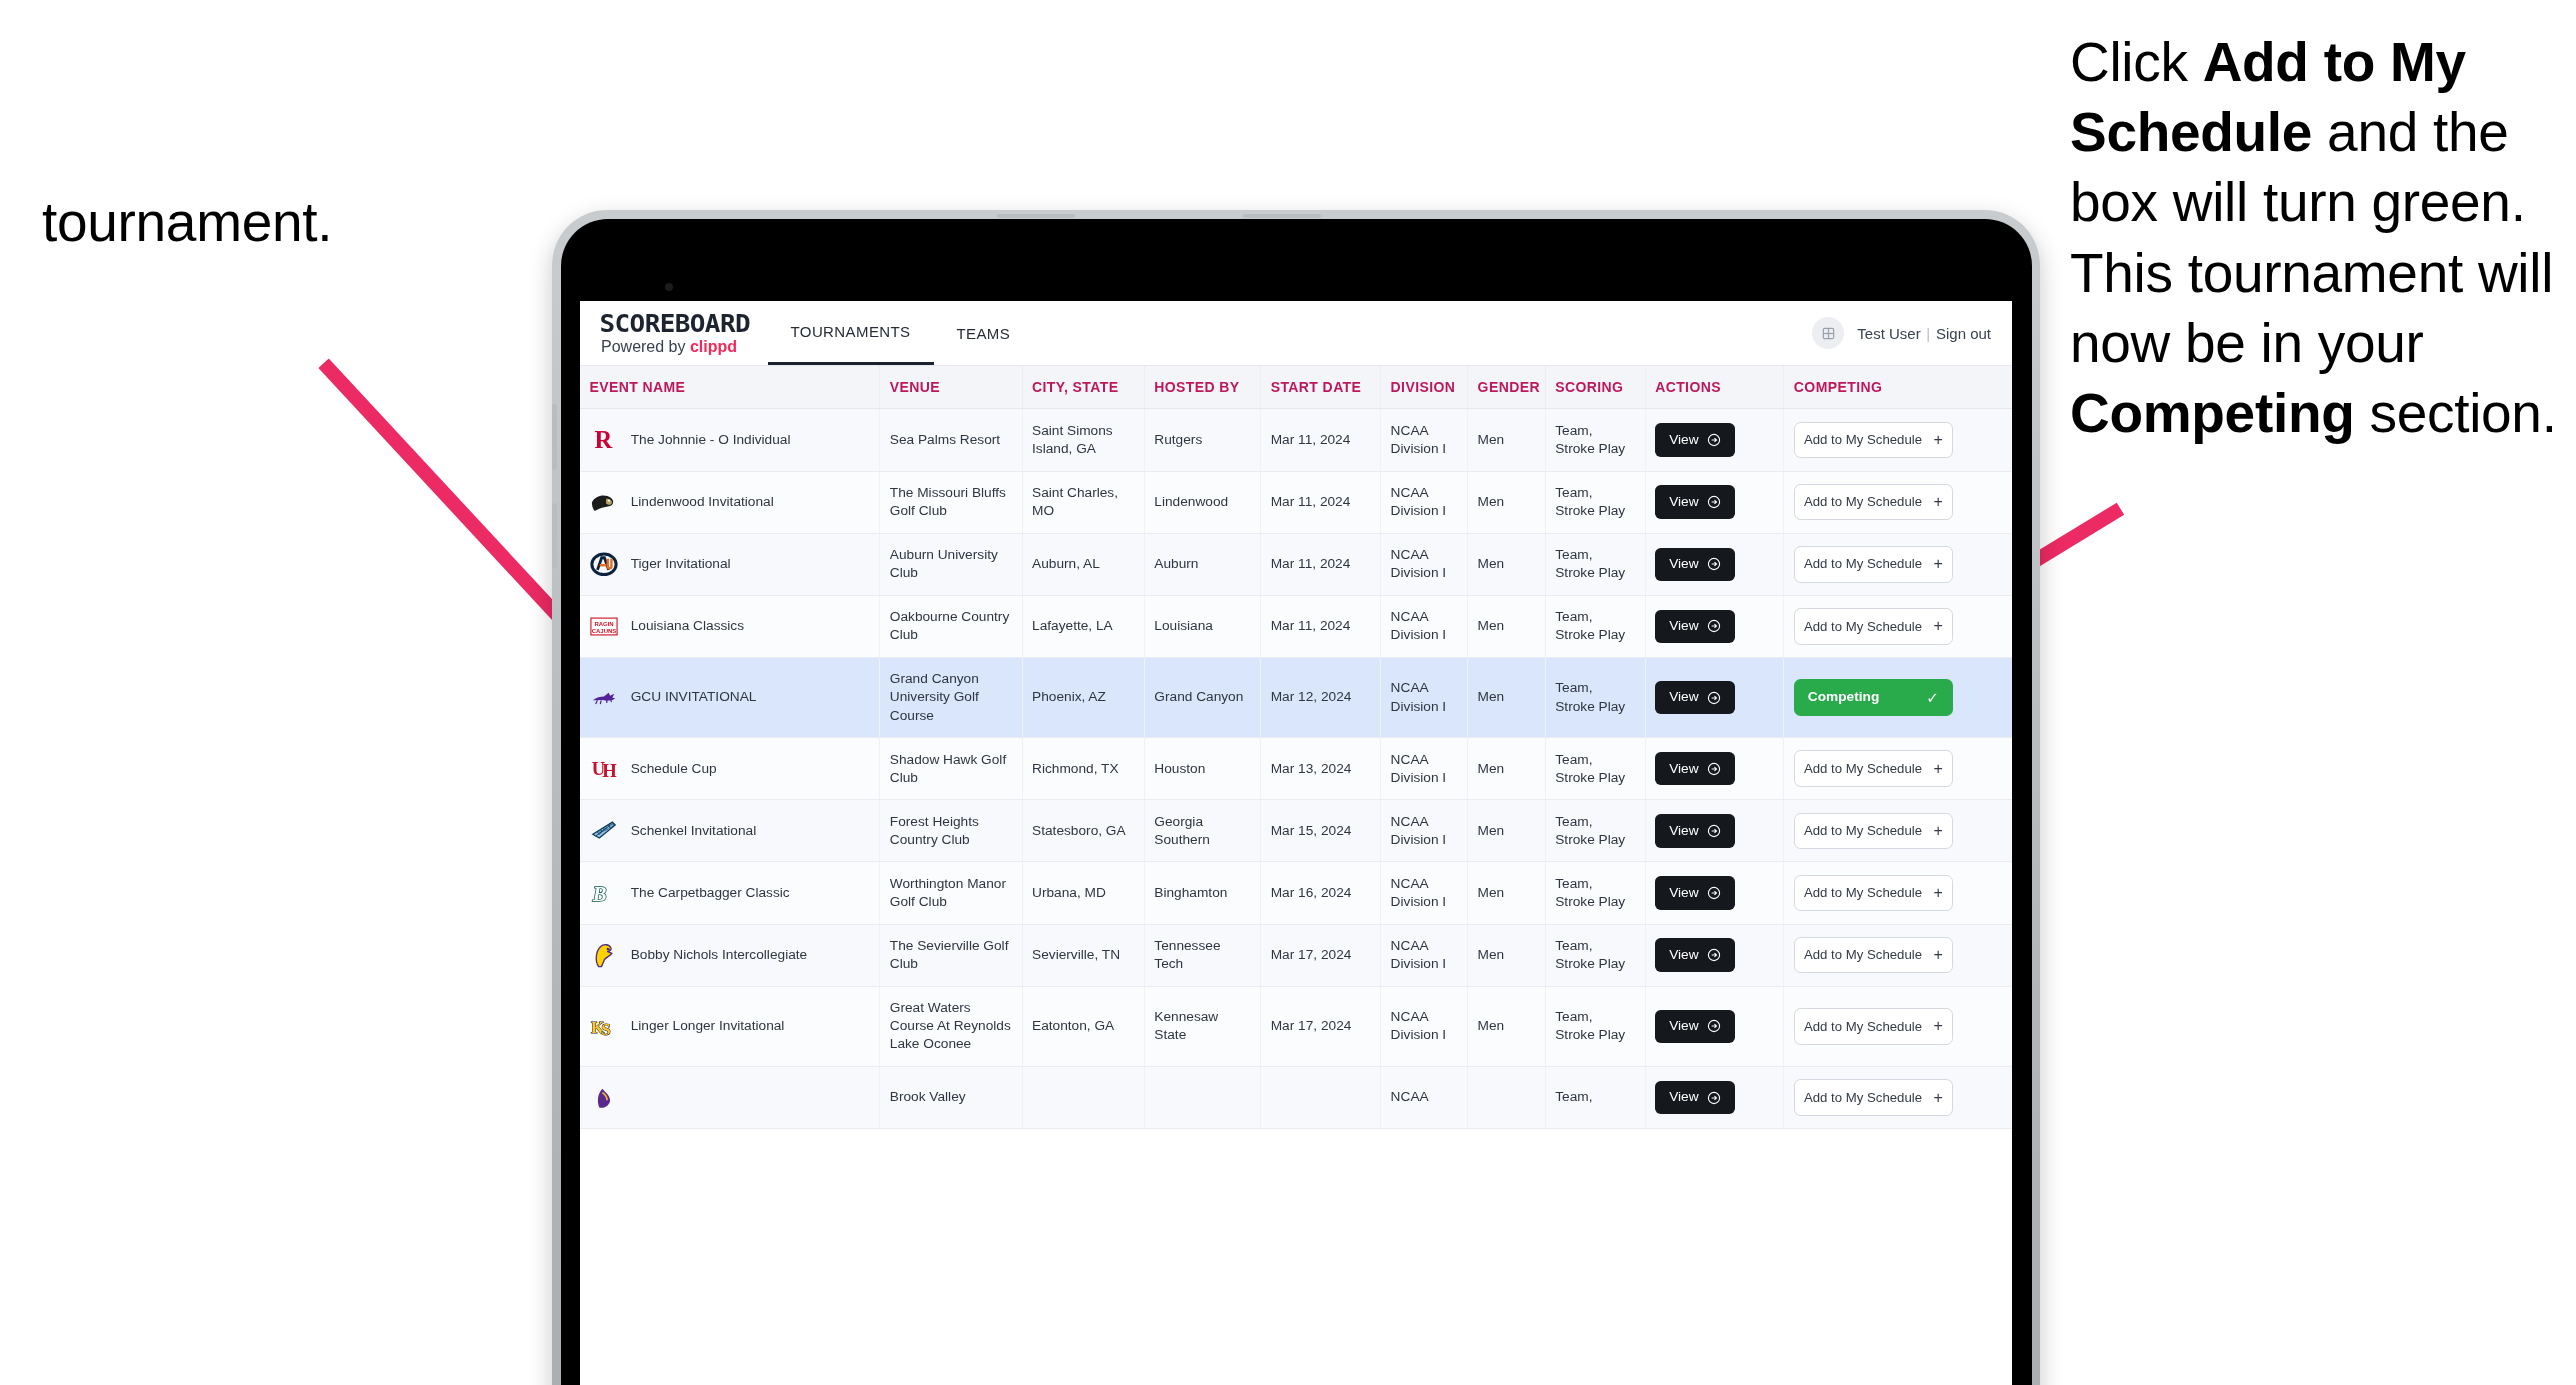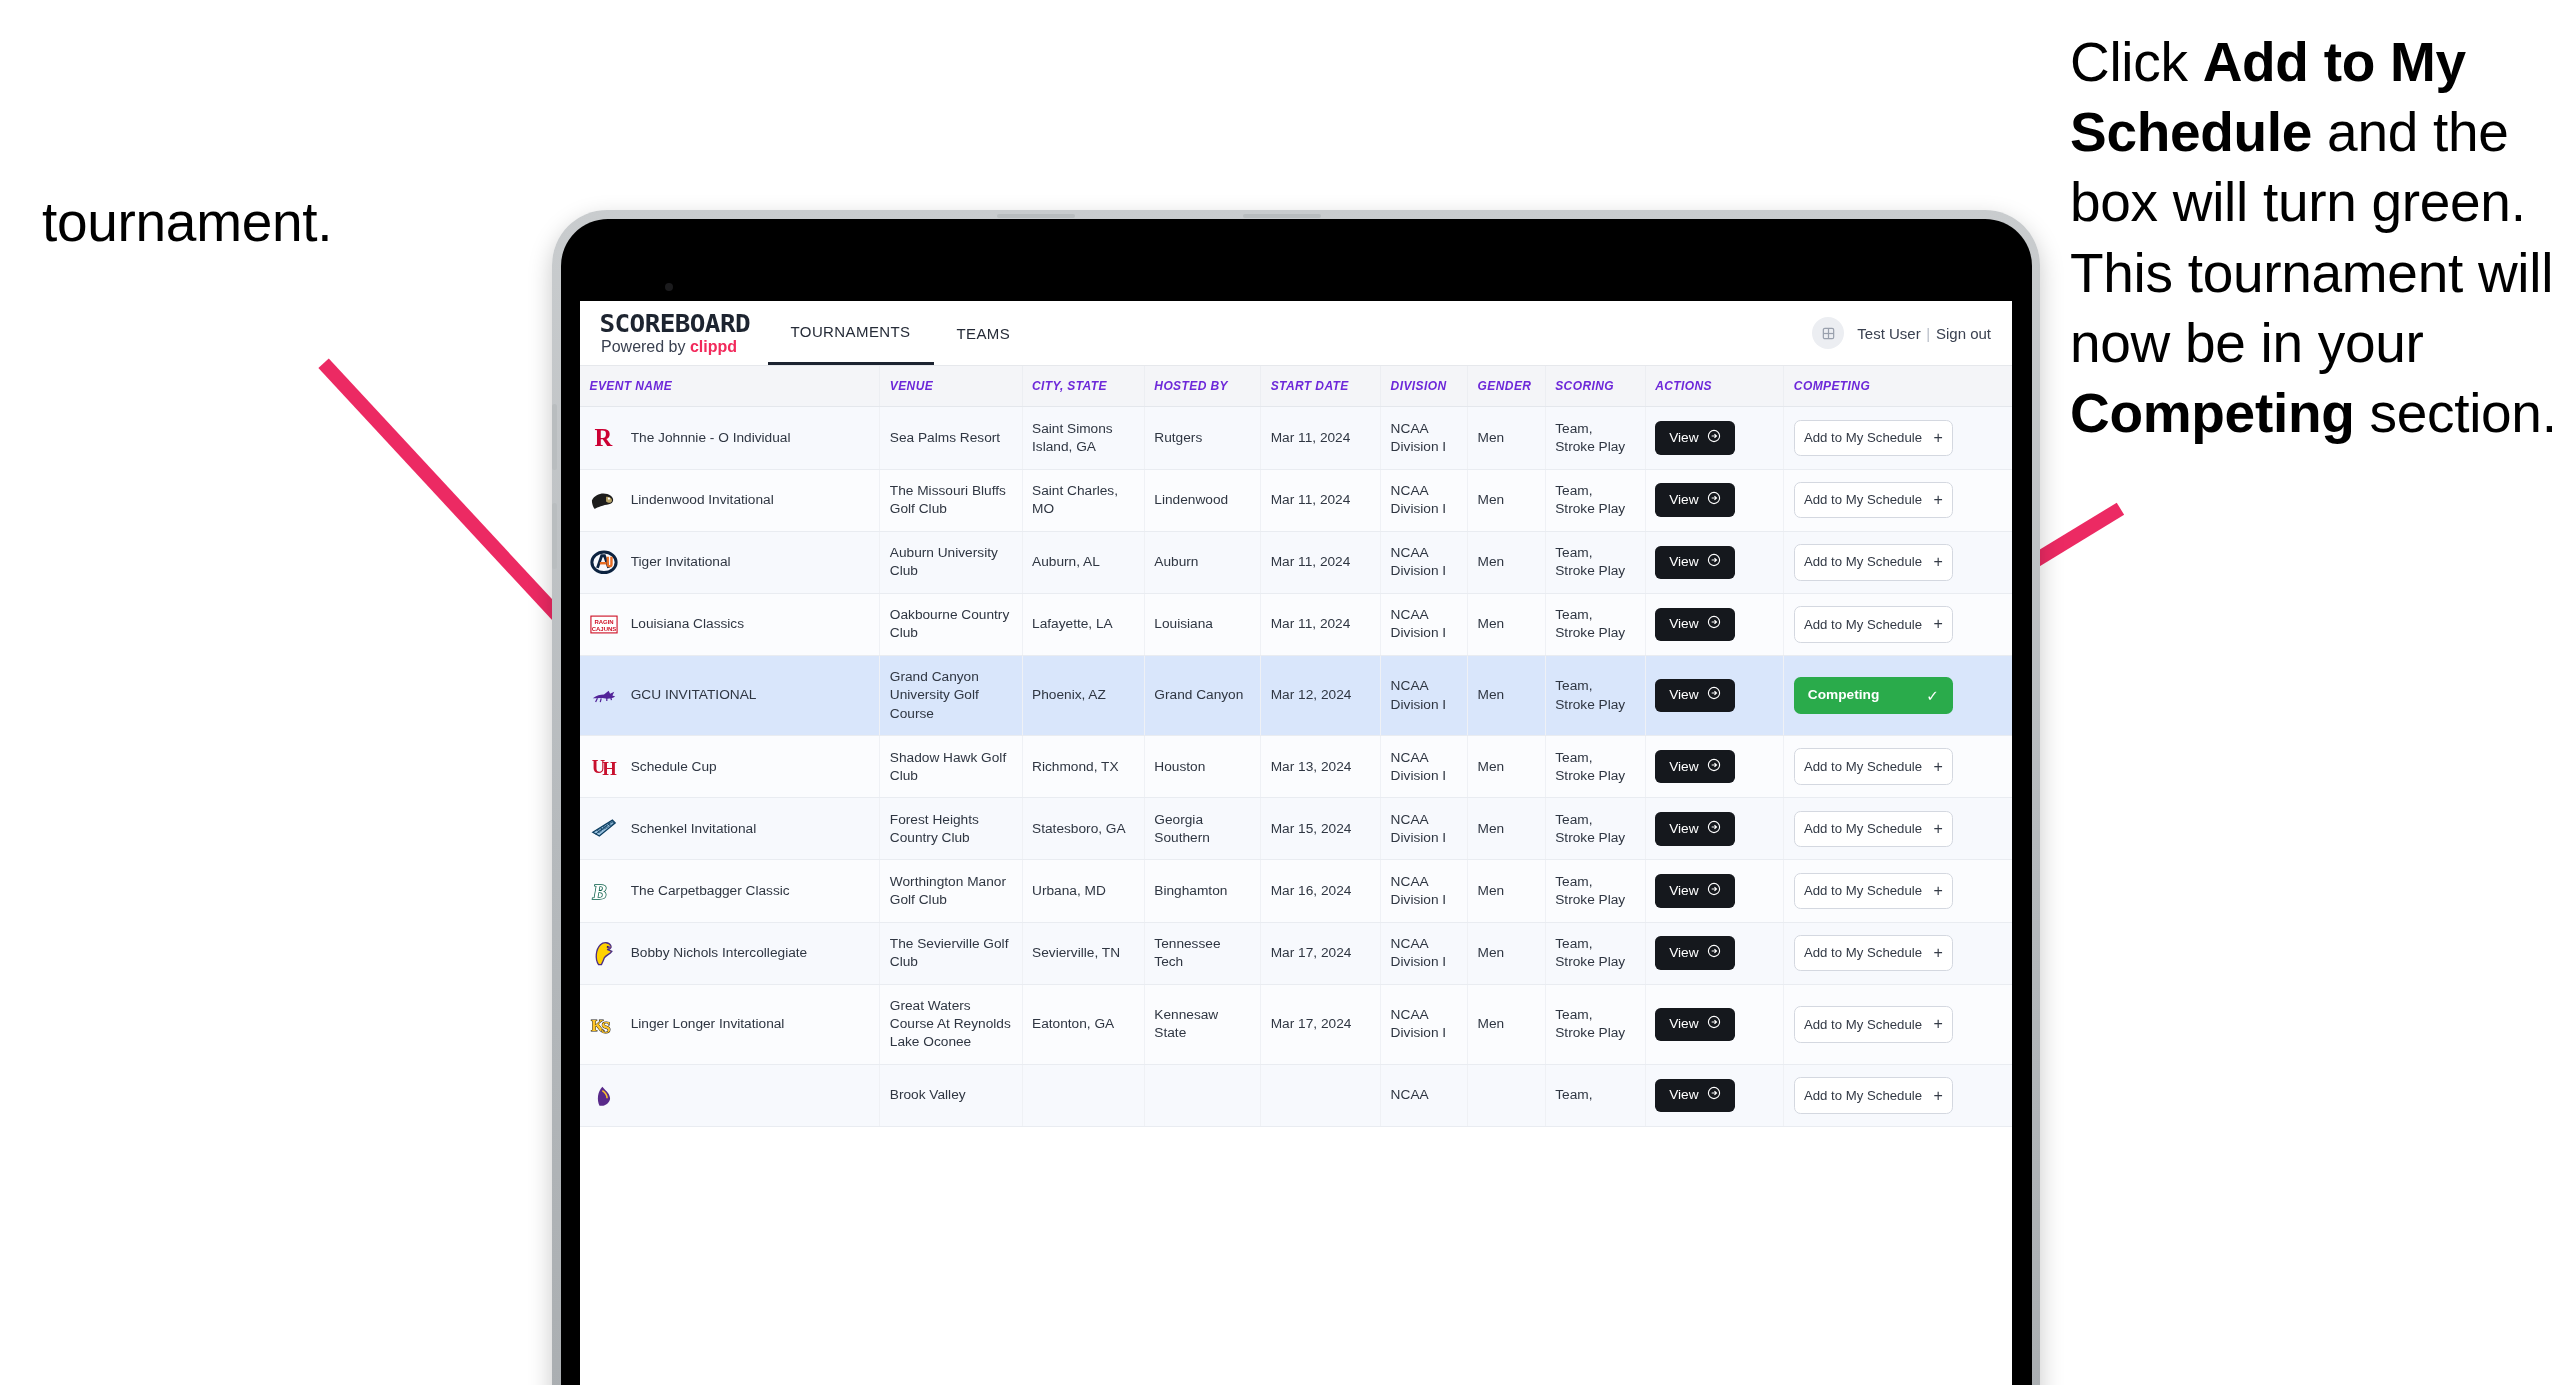--- a/index.html
+++ b/index.html
@@ -44,33 +44,33 @@
   .navtab.active{border-bottom:3.8px solid #1c2330;font-weight:500;}
   #appbar-spacer{flex:1;}
   #userzone{display:flex;align-items:center;gap:13.2px;padding-right:21px;}
   #avatar{width:32px;height:32px;border-radius:50%;background:#eceef2;display:flex;align-items:center;justify-content:center;}
   #usertext{font-size:15px;color:#3a4150;}
   #usertext .sep{color:#b9bec8;margin:0 5.7px;}
 
   
   #tablewrap{flex:1;overflow:hidden;background:#fff;}
   table{border-collapse:collapse;width:100%;table-layout:fixed;}
-  thead th{background:#f4f5f8;color:#6d28d9;font-size:12px;font-weight:600;letter-spacing:0.4px;
-     text-align:left;padding:13.2px 9.5px;border-bottom:0.9px solid #e4e7ec;border-right:0.9px solid #eceef2;white-space:nowrap;font-style:italic;}
+  thead th{background:#f4f5f8;color:#be185d;font-size:14px;font-weight:600;letter-spacing:0.4px;
+     text-align:left;padding:13.2px 9.5px;border-bottom:0.9px solid #e4e7ec;border-right:0.9px solid #eceef2;white-space:nowrap;}
   thead th:last-child{border-right:none;}
   tbody td{font-size:13.7px;color:#2f3642;padding:12.3px 9.5px;border-bottom:0.9px solid #e9ecf1;
      border-right:0.9px solid #eff1f5;vertical-align:middle;line-height:1.33;}
   tbody td:last-child{border-right:none;}
   tbody tr{background:#f7f9fd;}
   tbody tr.alt{background:#fbfcfe;}
   tbody tr.selected{background:#d9e6fb;}
   .evname{display:flex;align-items:center;gap:13.2px;}
   .logo{width:28px;height:28px;flex:none;display:flex;align-items:center;justify-content:center;}
   .logo svg,.logo span{display:block;}
-  .btn-view{display:inline-flex;align-items:flex-start;gap:8.5px;background:#15181d;color:#fff;
+  .btn-view{display:inline-flex;align-items:center;gap:8.5px;background:#15181d;color:#fff;
      border-radius:5.7px;padding:7.6px 14px;font-size:13.7px;font-weight:500;white-space:nowrap;}
   .btn-add{display:inline-flex;align-items:center;justify-content:center;gap:11.4px;background:#fff;color:#333a46;
      border:0.9px solid #d4d8e0;border-radius:6.6px;padding:8.5px 13.2px;font-size:13.2px;white-space:nowrap;width:159px;
      box-sizing:border-box;}
   .btn-competing{display:inline-flex;align-items:center;justify-content:space-between;background:#2aab4b;color:#fff;
      border-radius:6.6px;padding:9.5px 14px;font-size:13.7px;font-weight:600;white-space:nowrap;width:159px;
      box-sizing:border-box;}
   .plus{font-size:16px;line-height:1;}
   .check{font-size:15px;line-height:1;font-weight:700;}
 </style>

